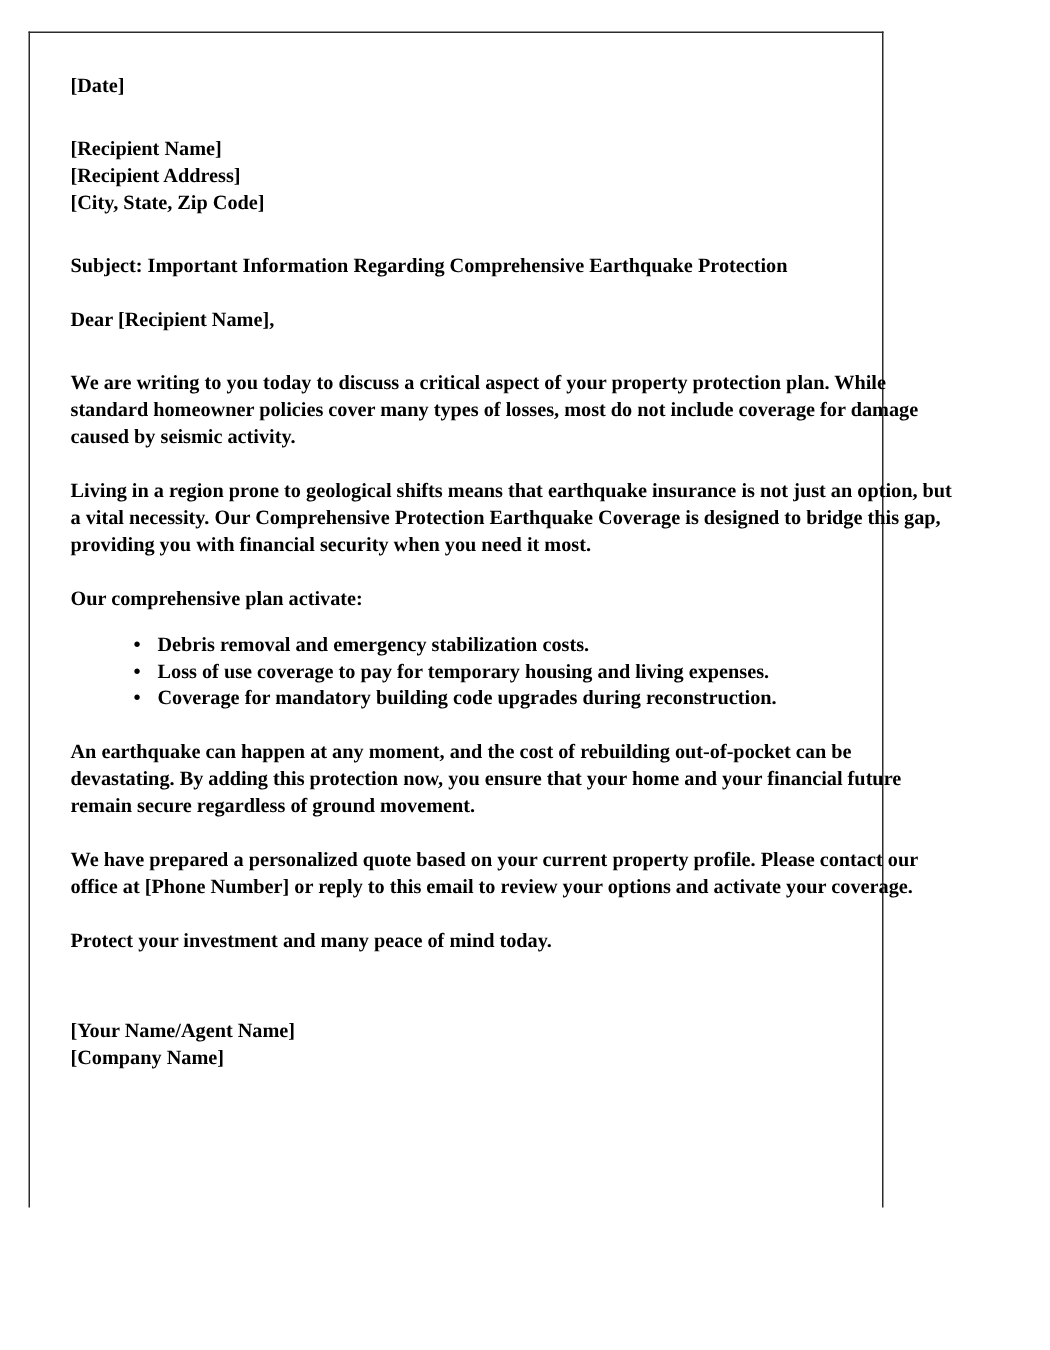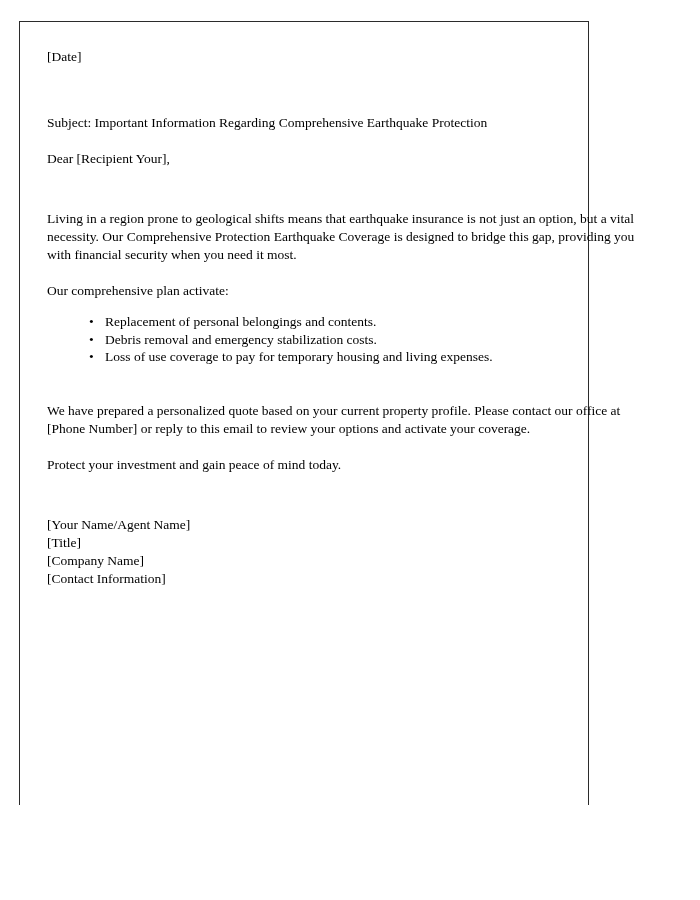--- a/index.html
+++ b/index.html
@@ -21,20 +21,21 @@
     left: 19px;
     top: 21px;
     width: 570px;
     height: 784px;
     box-sizing: border-box;
     background: #ffffff;
     border-top: 1.5px solid #2b2b2b;
     border-left: 1.5px solid #2b2b2b;
     border-right: 1.5px solid #2b2b2b;
     border-bottom: none;
+    font-weight: bold;
   }
 
   .letter-body {
     position: absolute;
     left: 27px;
     top: 26px;
     width: 593px;
     font-size: 13.5px;
     line-height: 18px;
     text-align: left;
@@ -85,69 +86,74 @@
 
 <div class="page-sheet">
   <div class="letter-body">
 
     <div class="block">
       <span class="line">[Date]</span>
     </div>
 
     <div class="gap-lg"></div>
 
+    <div class="block">
+      <span class="line">[Recipient Name]</span>
+      <span class="line">[Recipient Address]</span>
+      <span class="line">[City, State, Zip Code]</span>
+    </div>
 
     <div class="gap-lg"></div>
 
     <div class="block">
       <span class="line">Subject: Important Information Regarding Comprehensive Earthquake Protection</span>
     </div>
 
     <div class="gap-md"></div>
 
     <div class="block">
-      <span class="line">Dear [Recipient Your],</span>
+      <span class="line">Dear [Recipient Name],</span>
     </div>
 
     <div class="gap-lg"></div>
 
+    <p class="para">We are writing to you today to discuss a critical aspect of your property protection plan. While standard homeowner policies cover many types of losses, most do not include coverage for damage caused by seismic activity.</p>
 
     <div class="gap-md"></div>
 
     <p class="para">Living in a region prone to geological shifts means that earthquake insurance is not just an option, but a vital necessity. Our Comprehensive Protection Earthquake Coverage is designed to bridge this gap, providing you with financial security when you need it most.</p>
 
     <div class="gap-md"></div>
 
     <p class="para">Our comprehensive plan activate:</p>
 
     <div class="gap-sm"></div>
 
     <ul class="benefit-list">
-      <li>Replacement of personal belongings and contents.</li>
       <li>Debris removal and emergency stabilization costs.</li>
       <li>Loss of use coverage to pay for temporary housing and living expenses.</li>
+      <li>Coverage for mandatory building code upgrades during reconstruction.</li>
     </ul>
 
     <div class="gap-md"></div>
 
+    <p class="para">An earthquake can happen at any moment, and the cost of rebuilding out-of-pocket can be devastating. By adding this protection now, you ensure that your home and your financial future remain secure regardless of ground movement.</p>
 
     <div class="gap-md"></div>
 
     <p class="para">We have prepared a personalized quote based on your current property profile. Please contact our office at [Phone Number] or reply to this email to review your options and activate your coverage.</p>
 
     <div class="gap-md"></div>
 
-    <p class="para">Protect your investment and gain peace of mind today.</p>
+    <p class="para">Protect your investment and many peace of mind today.</p>
 
     <div class="gap-md"></div>
 
 
     <div class="gap-lg"></div>
 
     <div class="block signature-block">
       <span class="line">[Your Name/Agent Name]</span>
-      <span class="line">[Title]</span>
       <span class="line">[Company Name]</span>
-      <span class="line">[Contact Information]</span>
     </div>
 
   </div>
 </div>
 
 </body></html>

